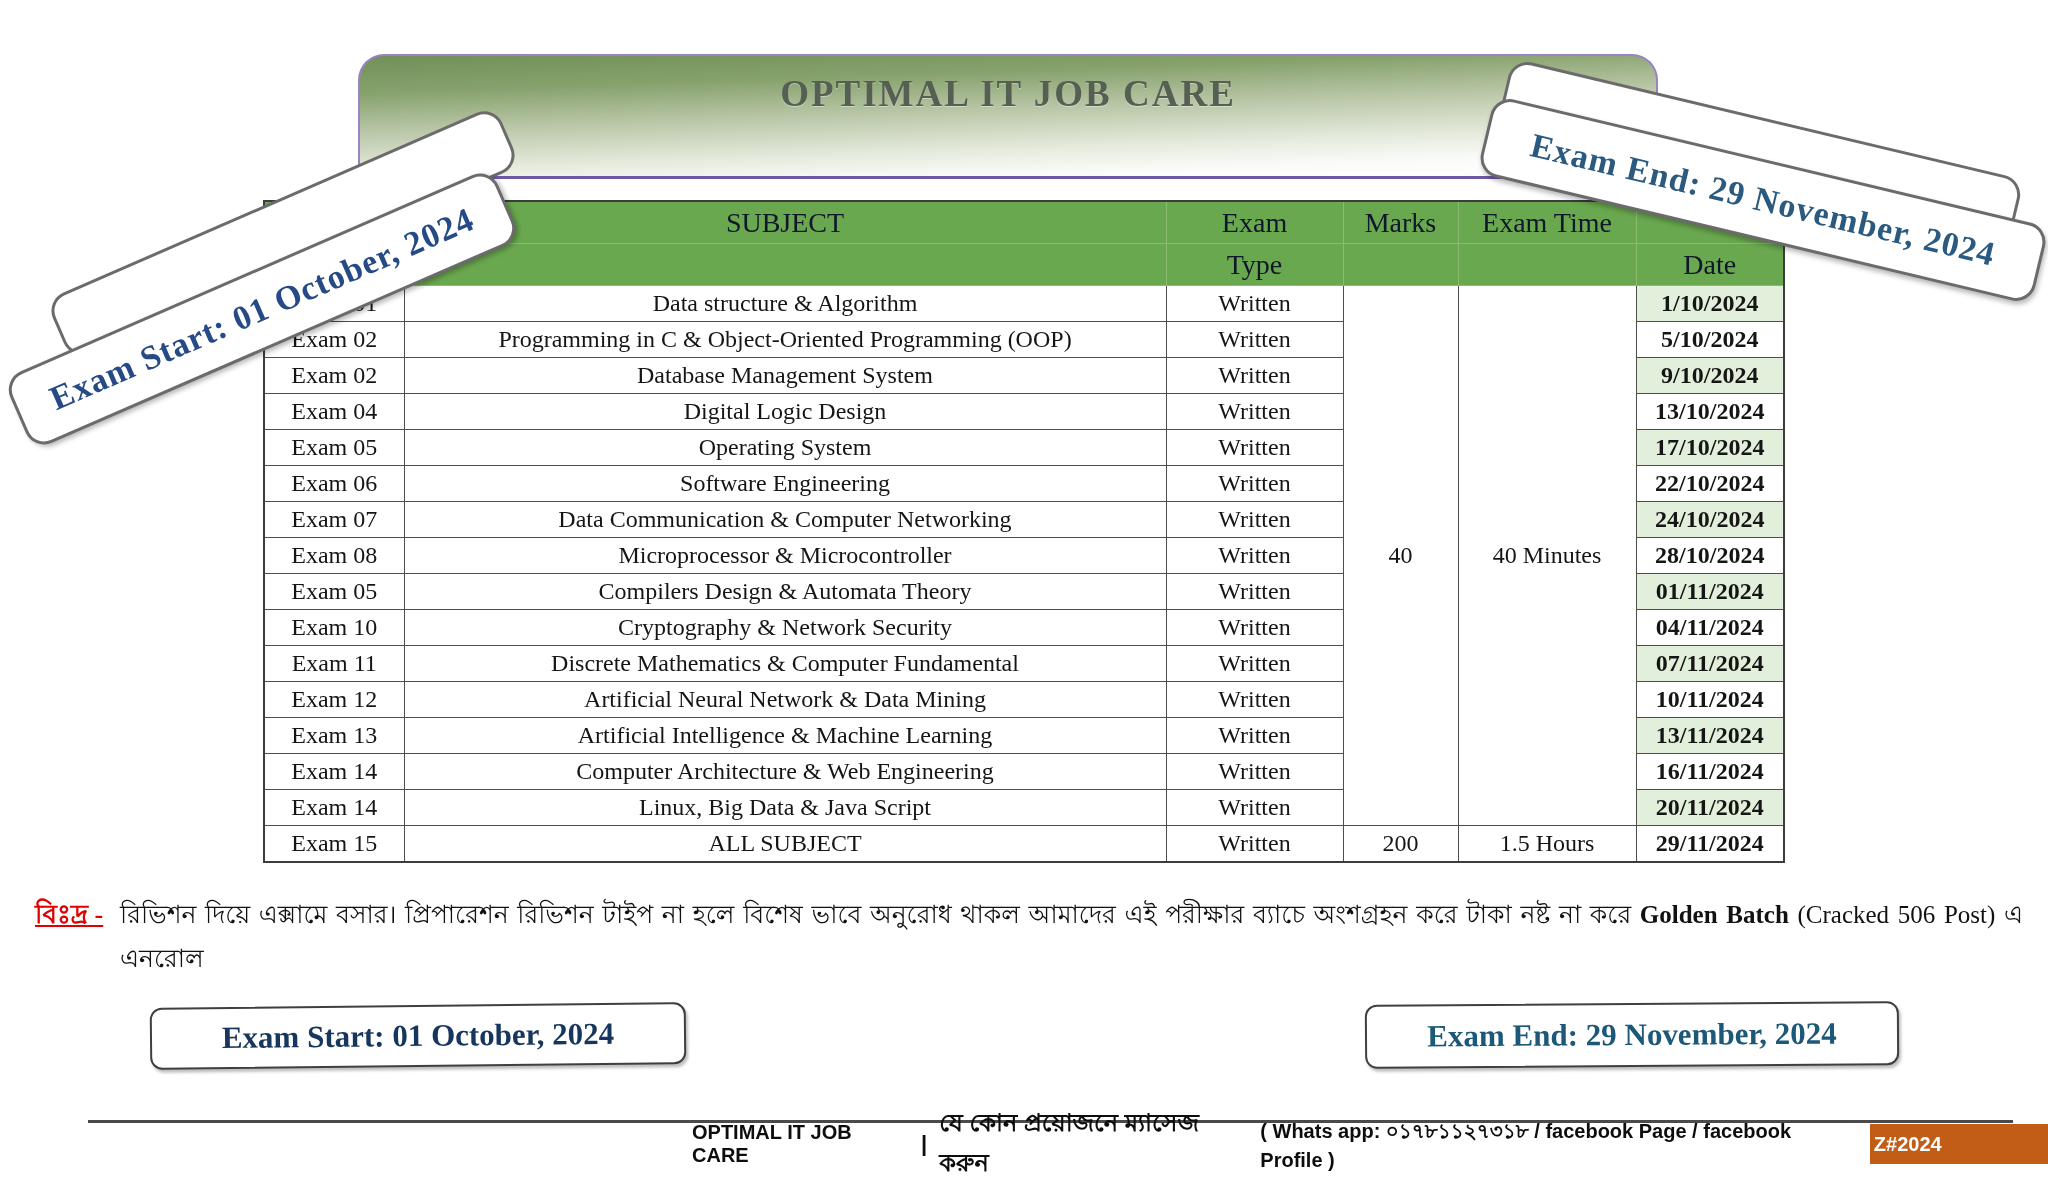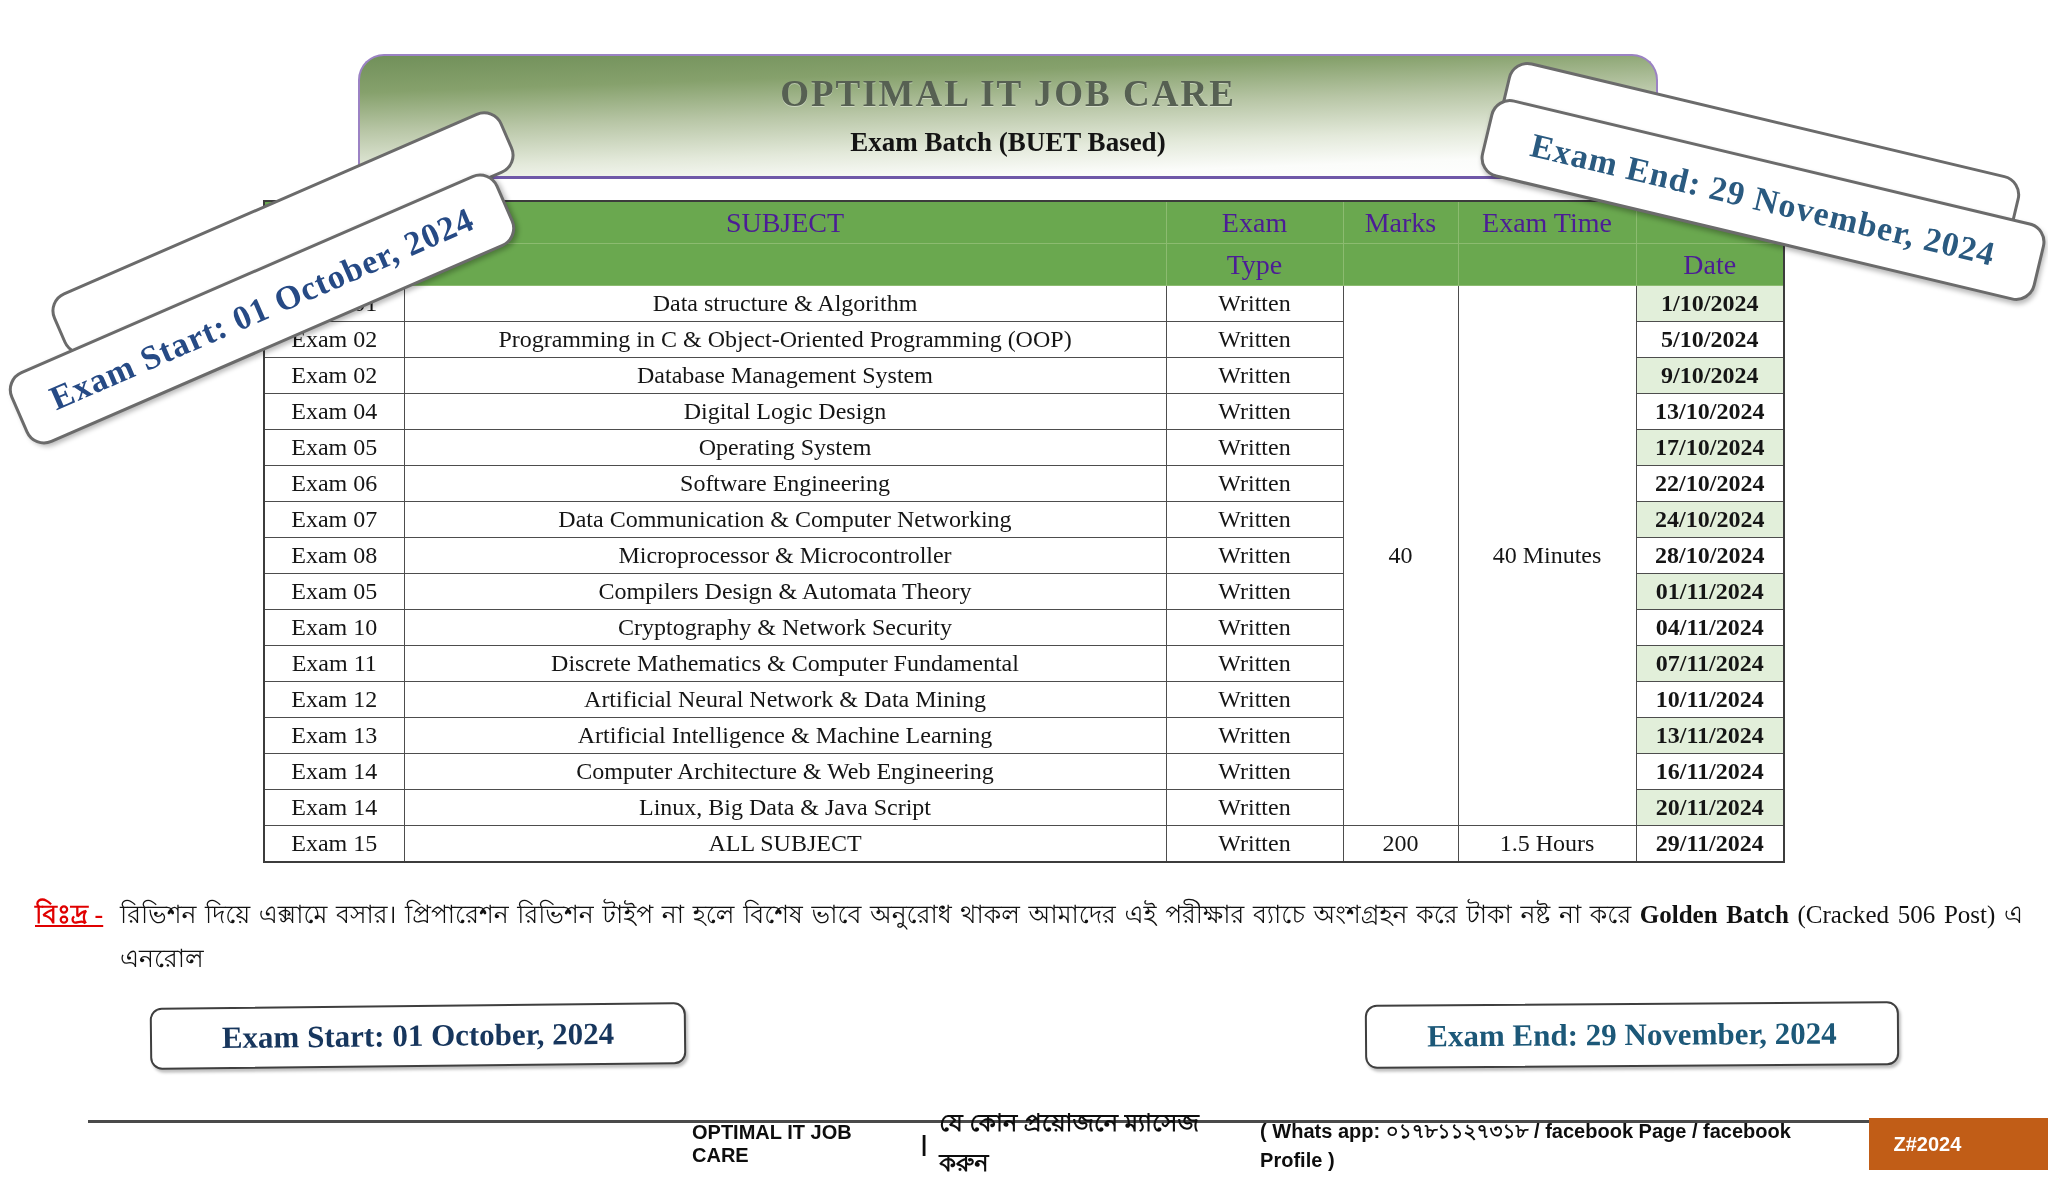--- a/index.html
+++ b/index.html
@@ -24,21 +24,21 @@
     position:absolute;left:358px;top:176px;width:1302px;height:0;
     border-top:3px solid #6f58a8;
   }
   
   table.exam-table{
     position:absolute;left:263px;top:200px;width:1520px;
     border-collapse:collapse;table-layout:fixed;z-index:1;
     font-family:"Liberation Serif","DejaVu Serif",serif;
   }
   table.exam-table th{
-    background:#6aa84f;color:#4c1d95;font-weight:normal;
+    background:#6aa84f;color:#0f172a;font-weight:normal;
     font-size:28px;border:1px solid #8cbb70;height:41px;padding:0;
     text-align:center;vertical-align:middle;
   }
   table.exam-table td{
     border:1px solid #4d4d4d;background:#ffffff;color:#151515;
     font-size:24px;text-align:center;vertical-align:middle;
     height:35px;padding:0 4px;overflow:hidden;white-space:nowrap;
   }
   table.exam-table{border:2px solid #3c3c3c;}
   td.c-date{font-weight:bold;font-size:25px;margin-left:16px;}
@@ -95,32 +95,31 @@
   .footer{
     position:absolute;left:692px;top:1124px;height:40px;display:flex;
     align-items:center;gap:12px;z-index:3;
     font-family:"Liberation Sans","DejaVu Sans",sans-serif;font-weight:bold;color:#0d0d0d;
   }
   .footer-brand{font-size:20px;letter-spacing:0;}
   .footer-sep{font-size:22px;}
   .footer-msg{font-size:24px;}
   .footer-contact{font-size:20px;}
   .footer-badge{
-    background:#c15d17;color:#ffffff;font-size:20px;height:52px;width:182px;
-    display:flex;align-items:center;padding-left:24px;box-sizing:border-box;
+    background:#c15d17;color:#ffffff;font-size:20px;height:40px;width:182px;
+    display:flex;align-items:center;padding-left:4px;box-sizing:border-box;
   }
 </style>
 </head>
 <body>
 
 <div class="canvas">
 
   <div class="header-card">
     <div class="header-title">OPTIMAL IT JOB CARE</div>
-    <div class="header-subtitle">Exam Batch (BUET Based)</div>
   </div>
   <div class="purple-line"></div>
 
   <table class="exam-table">
     <colgroup>
       <col style="width:140px">
         <col style="width:762px">
         <col style="width:177px">
       <col style="width:115px">
         <col style="width:178px">

